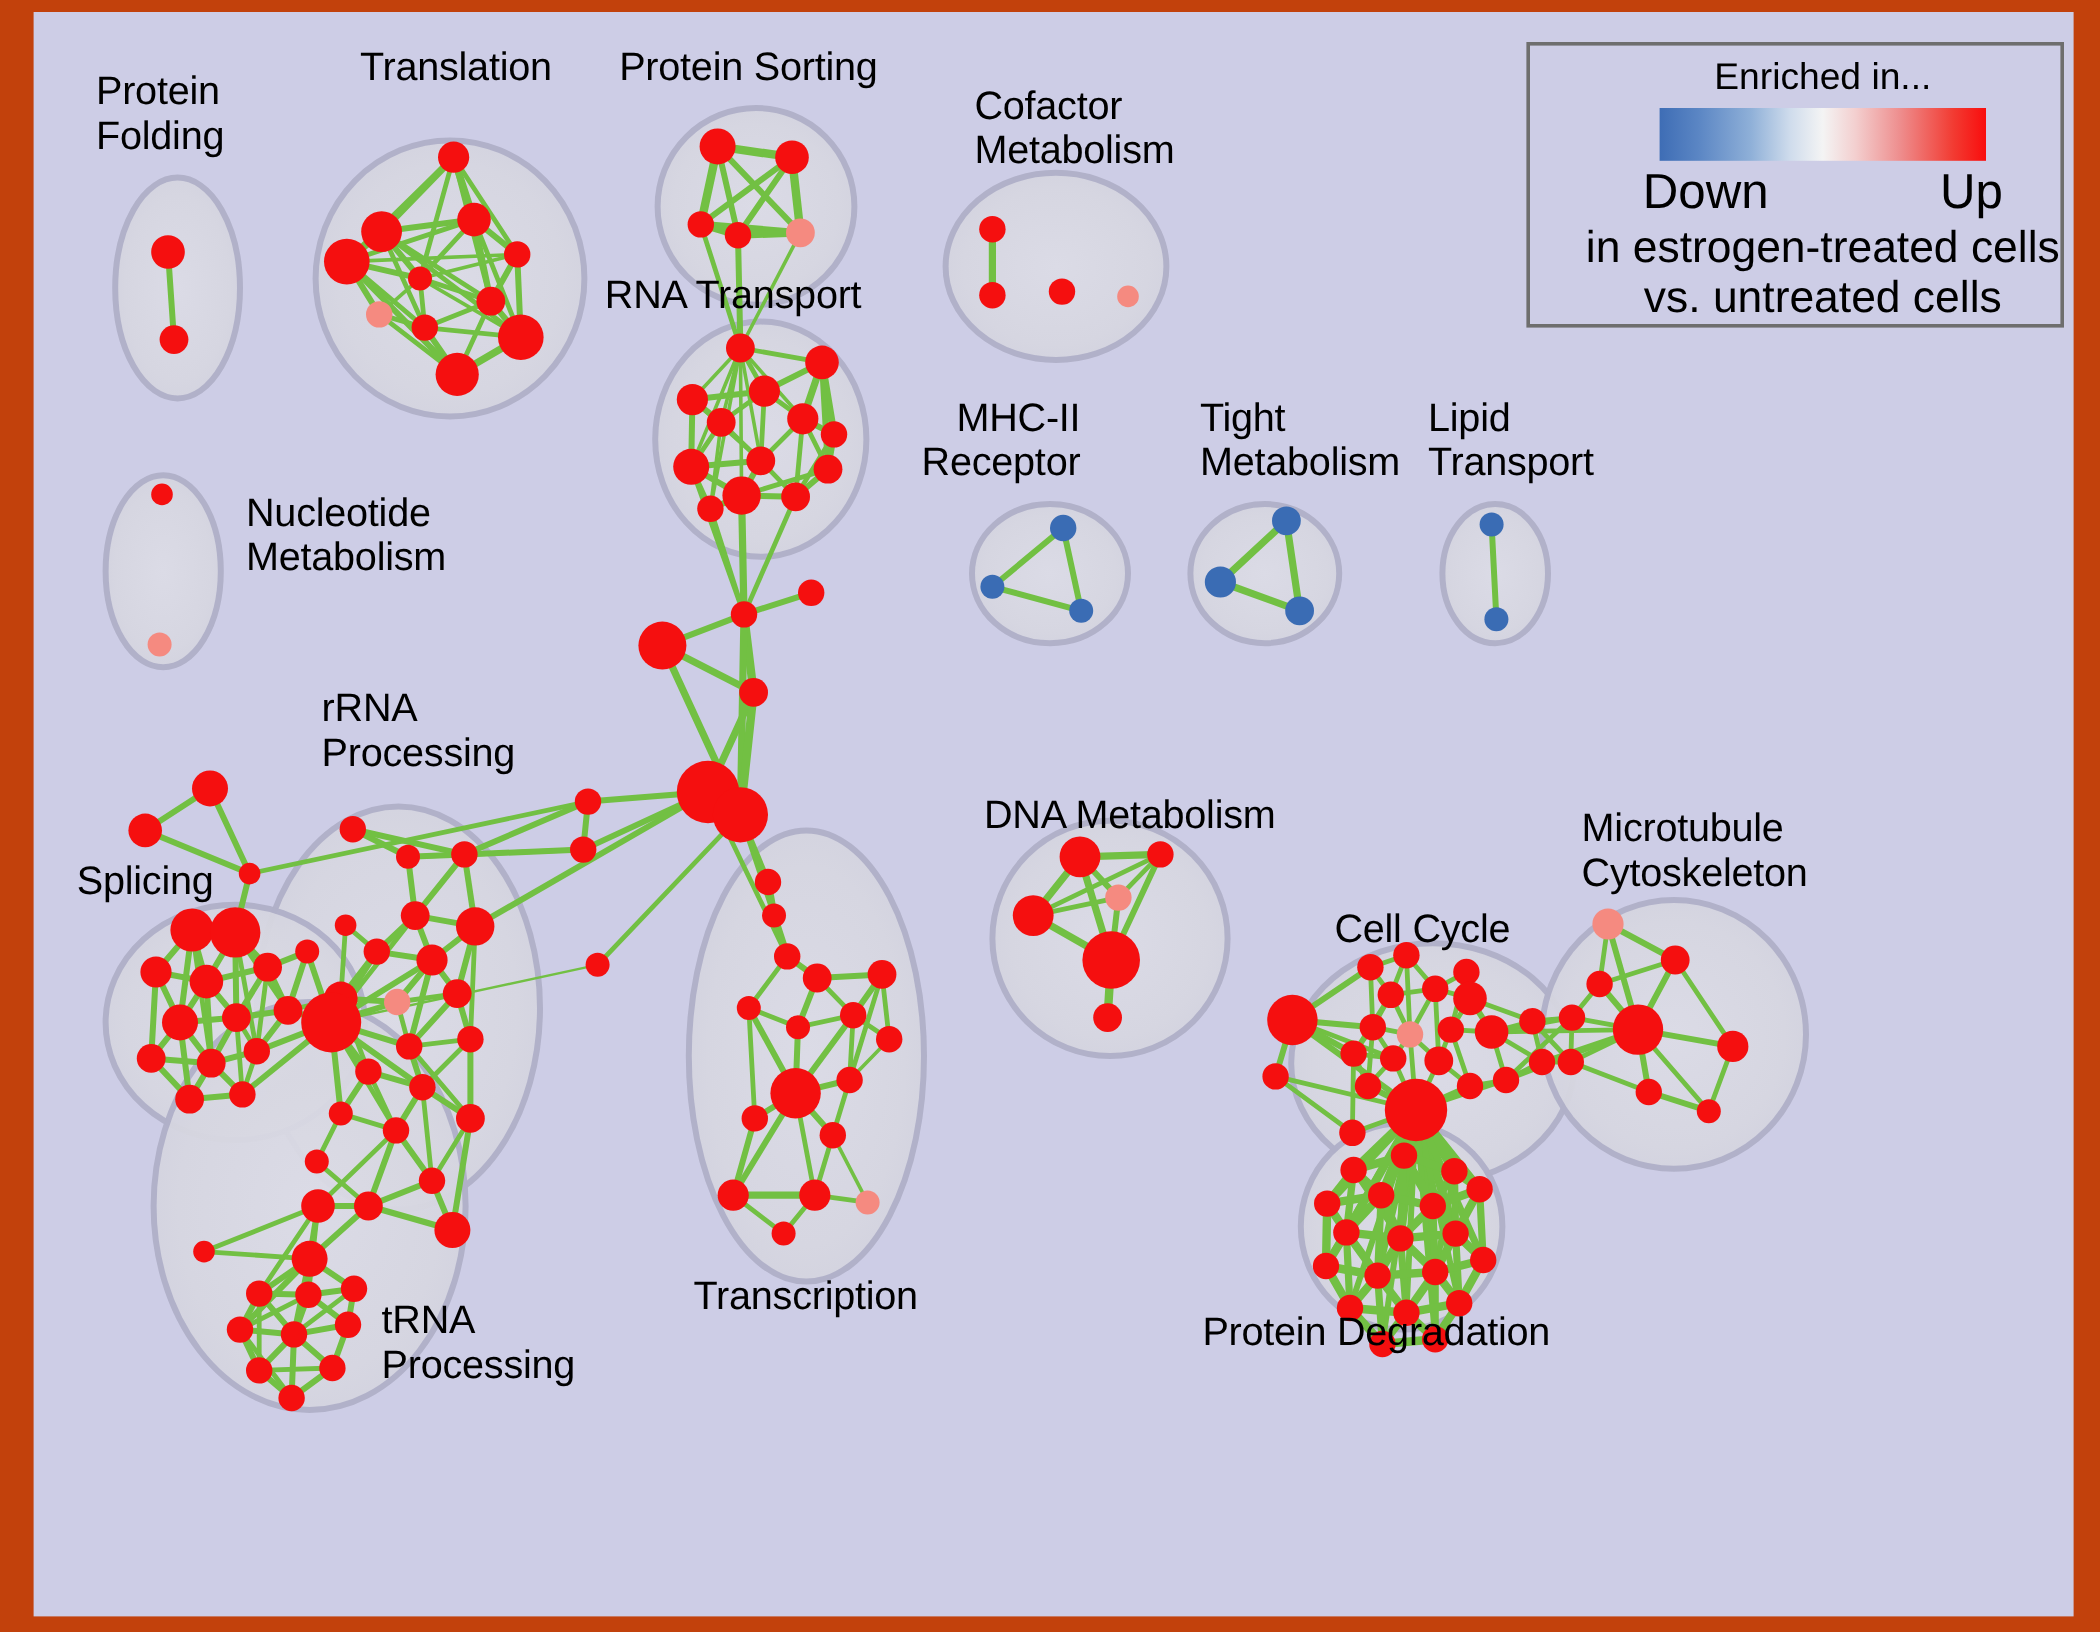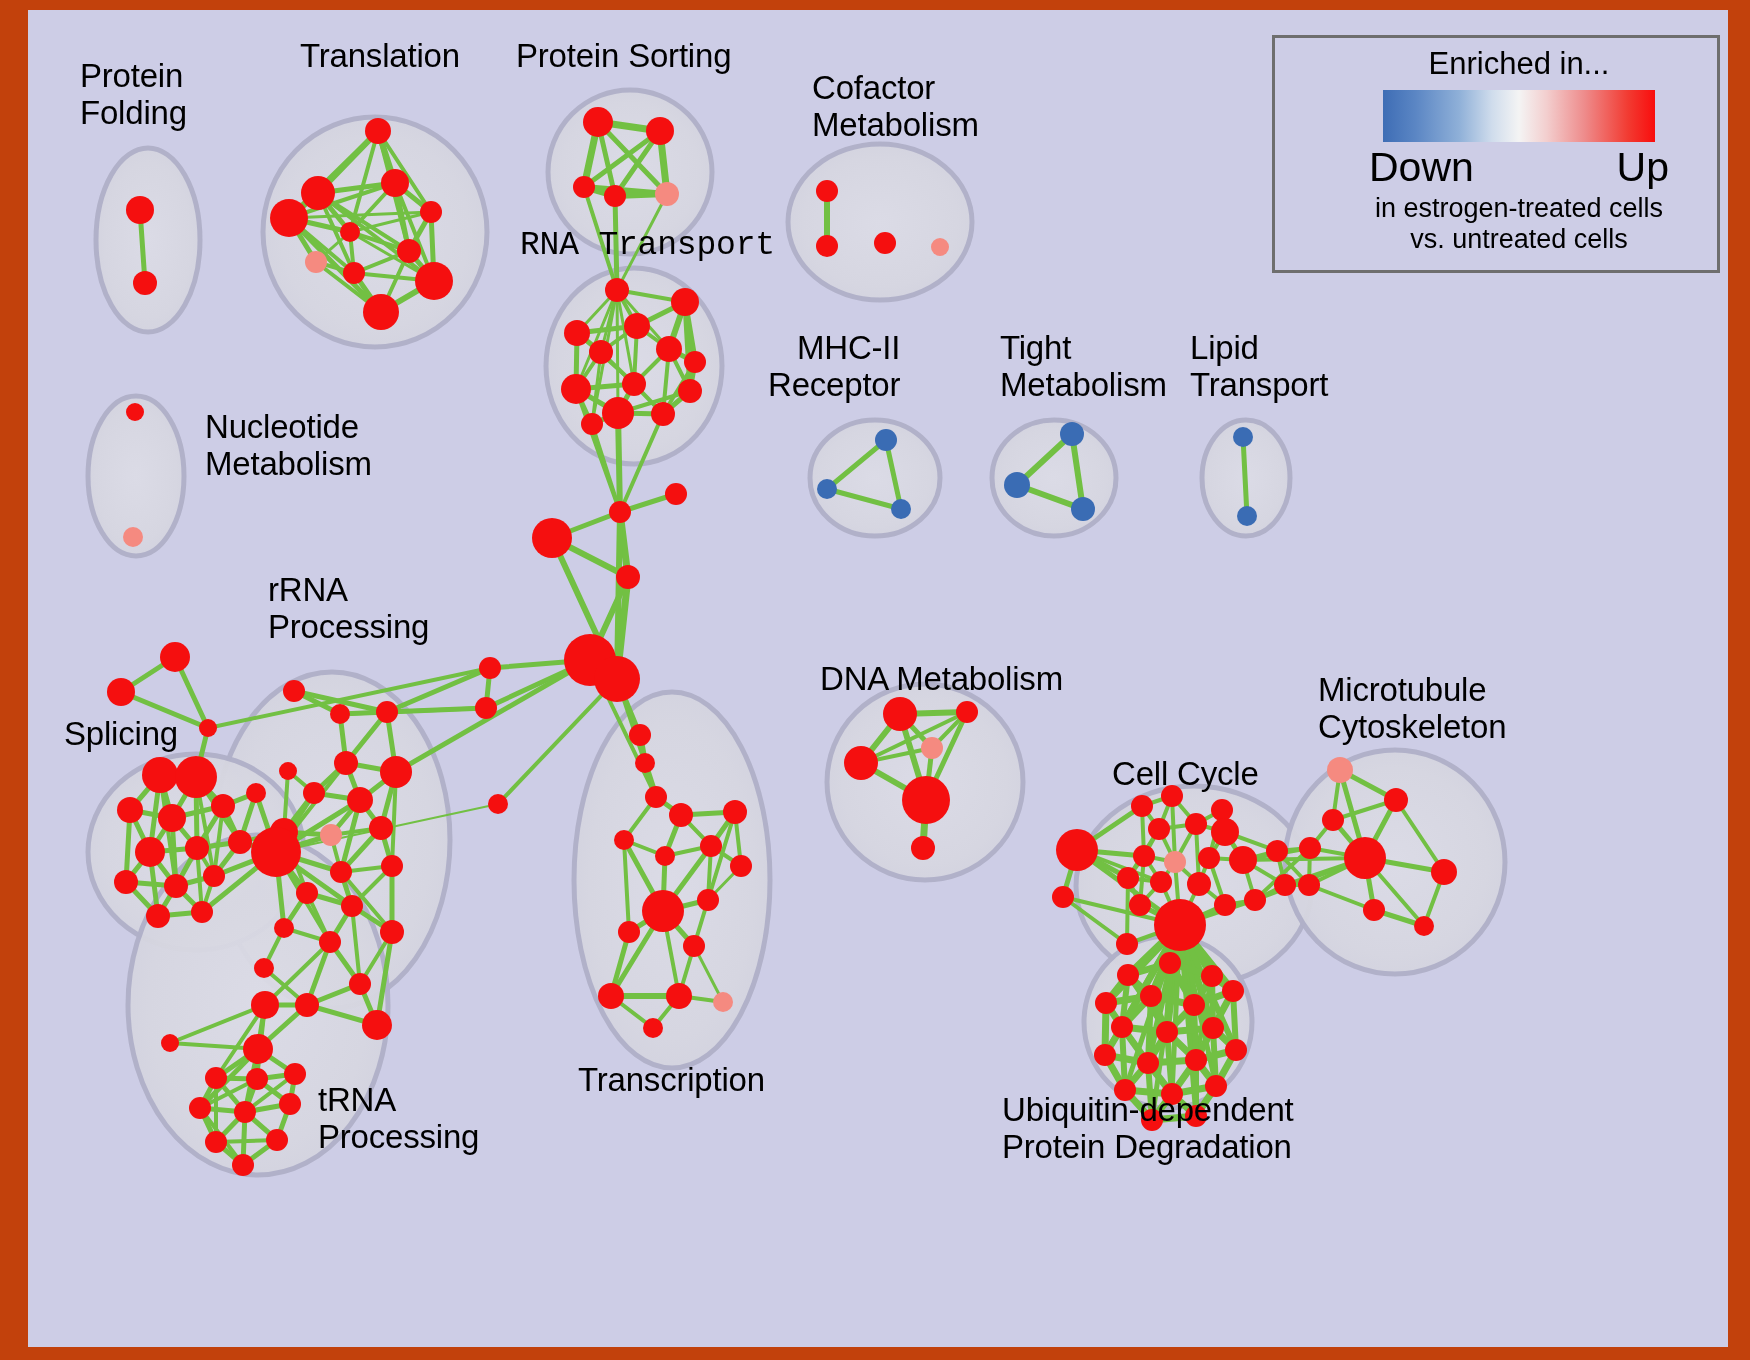--- a/index.html
+++ b/index.html
@@ -75,21 +75,21 @@
     margin-top: 2px;
     width: 300px;
     display: flex;
     justify-content: space-between;
     font-size: 41px;
     color: #000;
   }
   #legend-sub {
     margin-top: 2px;
     text-align: center;
-    font-size: 27px;
+    font-size: 37px;
     line-height: 1.15;
     color: #000;
   }
 </style>
 </head>
 <body>
 
 <div id="figure">
 
   <div id="canvas-bg"></div>
@@ -762,34 +762,34 @@
         <circle cx="1216" cy="1086" r="11" fill="#f50f0f"></circle>
         <circle cx="1152" cy="1120" r="11" fill="#f50f0f"></circle>
         <circle cx="1196" cy="1116" r="11" fill="#f50f0f"></circle>
       </g>
   </svg>
 
   <div id="label-layer">
       <div class="cluster-label left" style="left: 80px; top: 58px;"><div>Protein</div><div>Folding</div></div>
       <div class="cluster-label left" style="left: 300px; top: 38px;"><div>Translation</div></div>
       <div class="cluster-label left" style="left: 516px; top: 38px;"><div>Protein Sorting</div></div>
-      <div class="cluster-label left" style="left: 520px; top: 228px; font-family: Liberation Mono, monospace;"><div>RNA Transport</div></div>
+      <div class="cluster-label left" style="left: 504px; top: 228px;"><div>RNA Transport</div></div>
       <div class="cluster-label left" style="left: 812px; top: 70px;"><div>Cofactor</div><div>Metabolism</div></div>
       <div class="cluster-label left" style="left: 205px; top: 409px;"><div>Nucleotide</div><div>Metabolism</div></div>
       <div class="cluster-label left" style="left: 768px; top: 330px; text-align: right;"><div>MHC-II</div><div>Receptor</div></div>
       <div class="cluster-label left" style="left: 1000px; top: 330px;"><div>Tight</div><div>Metabolism</div></div>
       <div class="cluster-label left" style="left: 1190px; top: 330px;"><div>Lipid</div><div>Transport</div></div>
       <div class="cluster-label left" style="left: 268px; top: 572px;"><div>rRNA</div><div>Processing</div></div>
       <div class="cluster-label left" style="left: 64px; top: 716px;"><div>Splicing</div></div>
       <div class="cluster-label left" style="left: 318px; top: 1082px;"><div>tRNA</div><div>Processing</div></div>
       <div class="cluster-label left" style="left: 578px; top: 1062px;"><div>Transcription</div></div>
       <div class="cluster-label left" style="left: 820px; top: 636px; margin-top: 25px;"><div>DNA Metabolism</div></div>
       <div class="cluster-label left" style="left: 1112px; top: 756px;"><div>Cell Cycle</div></div>
       <div class="cluster-label left" style="left: 1318px; top: 672px;"><div>Microtubule</div><div>Cytoskeleton</div></div>
-      <div class="cluster-label left" style="left: 1002px; top: 1092px;"><div>Ubiquitin-dependent</div><div>Protein Degradation</div></div>
+      <div class="cluster-label left" style="left: 1002px; top: 1092px;"><div>Protein Degradation</div></div>
     </div>
 
   <div id="legend">
     <div id="legend-title">Enriched in...</div>
     <div id="legend-bar"></div>
     <div id="legend-ends">
       <span>Down</span>
       <span>Up</span>
     </div>
     <div id="legend-sub">

